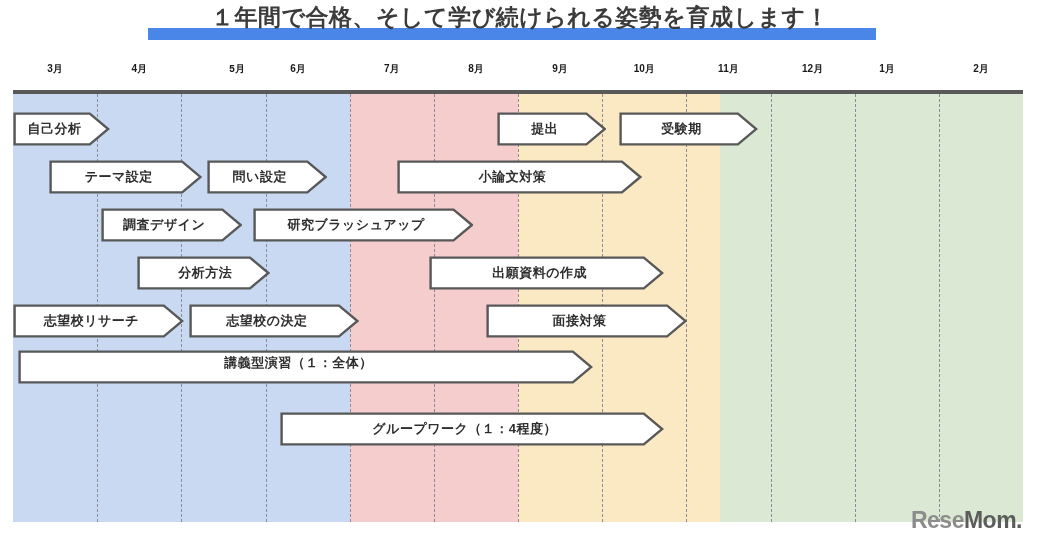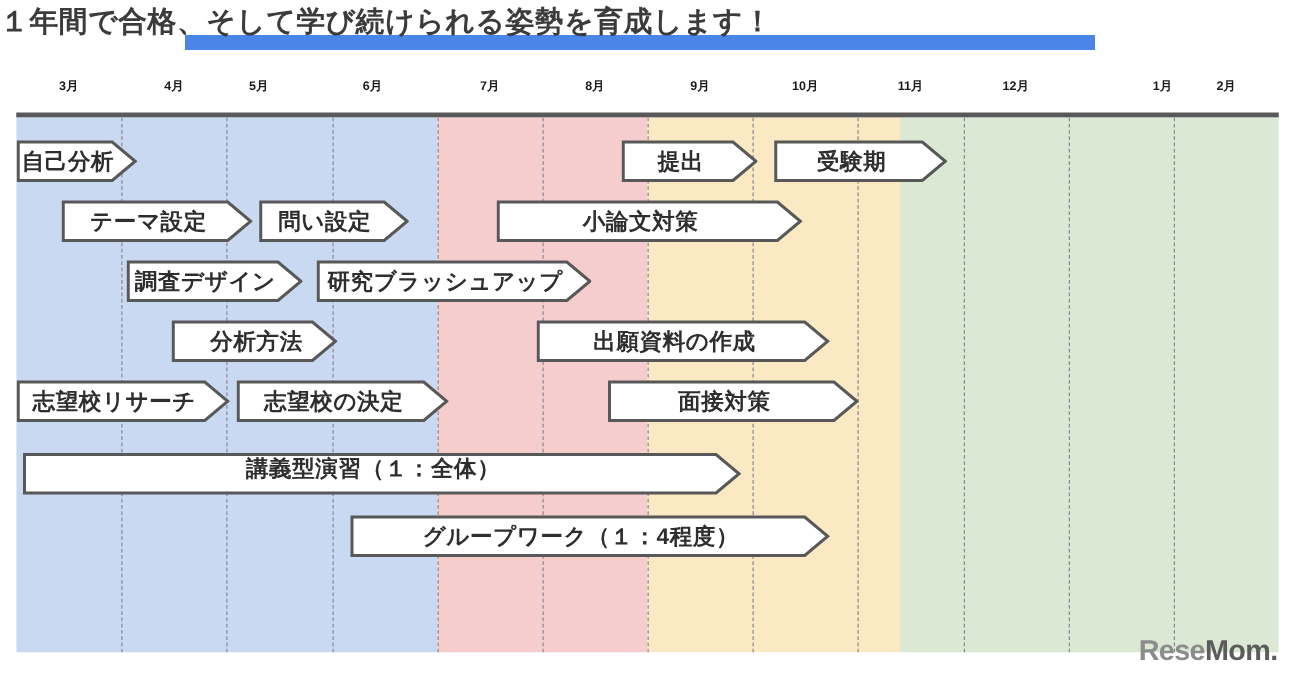--- a/index.html
+++ b/index.html
@@ -15,21 +15,21 @@
   
   #title-wrap{
     position:absolute;left:0;top:0;width:1040px;height:52px;
   }
   #title-underline{
     position:absolute;left:148px;top:28px;width:728px;height:12px;
     background:#4a86e8;
   }
   #page-title{
     position:absolute;left:0;top:2px;width:1040px;
-    text-align:left;
+    text-align:center;
     font-size:23px;font-weight:bold;letter-spacing:0.5px;
     color:#3b3b3b;
     white-space:nowrap;
   }
 
   
   #month-axis{
     position:absolute;left:13px;top:62px;width:1010px;height:28px;
   }
   .month-label{
@@ -66,21 +66,21 @@
   .task.arrow{
     border:none;
     background:transparent;
     filter:none;
   }
   .task .shape{
     position:absolute;inset:0;
   }
   .task .label{
     position:relative;
-    font-size:18px;font-weight:bold;color:#2e2e2e;
+    font-size:13px;font-weight:bold;color:#2e2e2e;
     white-space:nowrap;
     letter-spacing:0.5px;
     z-index:2;
     padding-right:14px;
   }
 
   
   #logo{
     position:absolute;right:18px;bottom:8px;
     font-size:23px;font-weight:bold;
@@ -96,29 +96,29 @@
 <body>
 
 <div id="title-wrap">
   <div id="title-underline"></div>
   <div id="page-title">１年間で合格、そして学び続けられる姿勢を育成します！</div>
 </div>
 
 <div id="month-axis">
     <div class="month-label" style="left: 42.0833px;">3月</div>
     <div class="month-label" style="left: 126.25px;">4月</div>
-    <div class="month-label" style="left: 194px;">5月</div>
+    <div class="month-label" style="left: 224px; font-family: Liberation Mono, monospace;">5月</div>
     <div class="month-label" style="left: 285px;">6月</div>
     <div class="month-label" style="left: 378.75px;">7月</div>
     <div class="month-label" style="left: 462.917px;">8月</div>
     <div class="month-label" style="left: 547.083px;">9月</div>
     <div class="month-label" style="left: 631.25px;">10月</div>
     <div class="month-label" style="left: 715.417px;">11月</div>
     <div class="month-label" style="left: 799.583px;">12月</div>
-    <div class="month-label" style="left: 917px;">1月</div>
+    <div class="month-label" style="left: 874px;">1月</div>
     <div class="month-label" style="left: 967.917px;">2月</div>
   </div>
 
 <div id="chart-area">
   <div id="bands">
       <div class="band" style="left: 0px; width: 336.667px; background: rgb(201, 217, 242);"></div>
       <div class="band" style="left: 336.667px; width: 168.333px; background: rgb(245, 205, 205);"></div>
       <div class="band" style="left: 505px; width: 202px; background: rgb(251, 233, 196);"></div>
       <div class="band" style="left: 707px; width: 303px; background: rgb(219, 232, 212);"></div>
     </div>
@@ -207,21 +207,21 @@
           <polygon points="1.6,1.6 150.85833333333332,1.6 169.25833333333333,17 150.85833333333332,32.4 1.6,32.4" fill="#ffffff" stroke="#585858" stroke-width="2.4" stroke-linejoin="miter"></polygon>
         </svg>
         <span class="label">志望校リサーチ</span>
       </div>
       <div class="task arrow" style="left: 473.017px; top: 210px; width: 201.158px; height: 34px;">
         <svg class="shape" width="201.15833333333336" height="34" viewBox="0 0 201.15833333333336 34" preserveAspectRatio="none">
           <polygon points="1.6,1.6 181.15833333333336,1.6 199.55833333333337,17 181.15833333333336,32.4 1.6,32.4" fill="#ffffff" stroke="#585858" stroke-width="2.4" stroke-linejoin="miter"></polygon>
         </svg>
         <span class="label">面接対策</span>
       </div>
-      <div class="task arrow" style="left: 5.05px; top: 268px; width: 574.858px; height: 26px;">
+      <div class="task arrow" style="left: 5.05px; top: 256px; width: 574.858px; height: 26px;">
         <svg class="shape" width="574.8583333333333" height="34" viewBox="0 0 574.8583333333333 34" preserveAspectRatio="none">
           <polygon points="1.6,1.6 554.8583333333333,1.6 573.2583333333333,17 554.8583333333333,32.4 1.6,32.4" fill="#ffffff" stroke="#585858" stroke-width="2.4" stroke-linejoin="miter"></polygon>
         </svg>
         <span class="label">講義型演習（１：全体）</span>
       </div>
       <div class="task arrow" style="left: 266.808px; top: 318px; width: 383.8px; height: 34px;">
         <svg class="shape" width="383.8000000000001" height="34" viewBox="0 0 383.8000000000001 34" preserveAspectRatio="none">
           <polygon points="1.6,1.6 363.8000000000001,1.6 382.2000000000001,17 363.8000000000001,32.4 1.6,32.4" fill="#ffffff" stroke="#585858" stroke-width="2.4" stroke-linejoin="miter"></polygon>
         </svg>
         <span class="label">グループワーク（１：4程度）</span>

